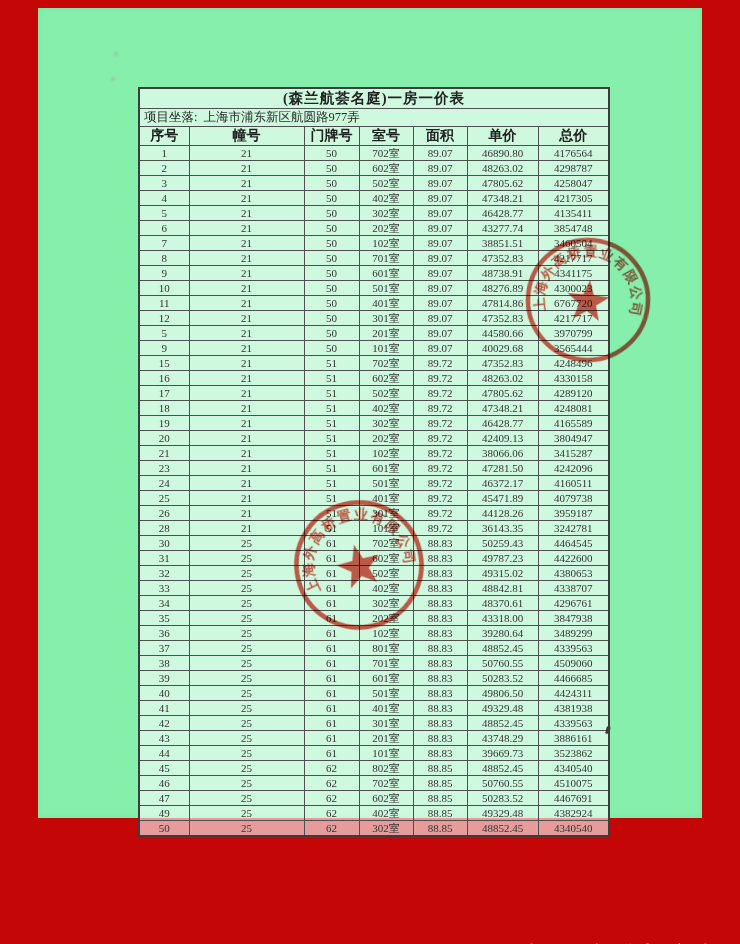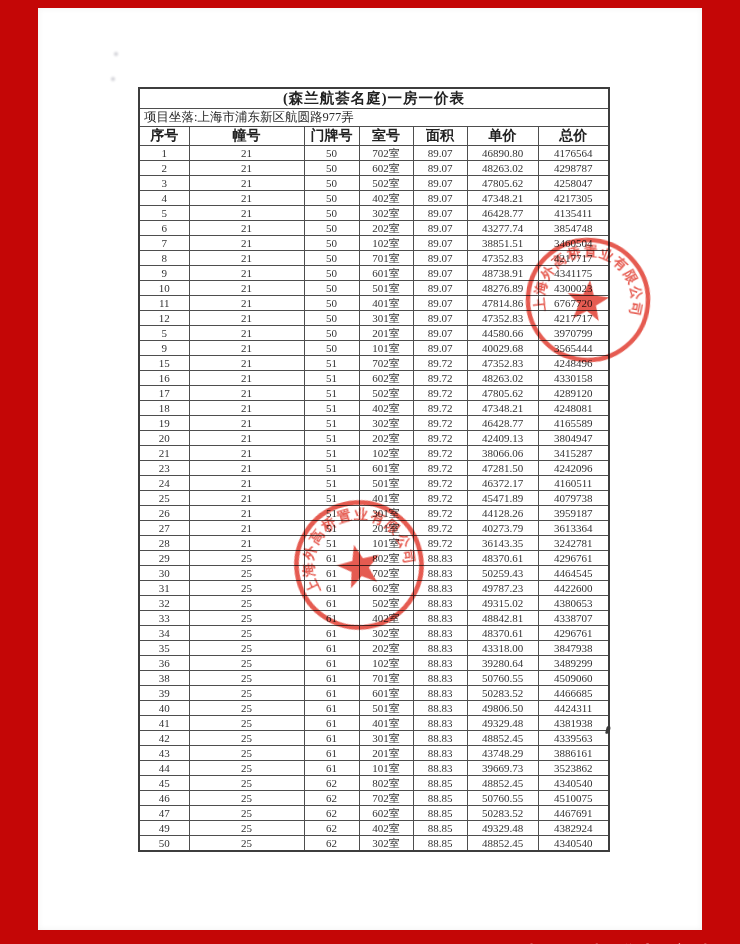--- a/index.html
+++ b/index.html
@@ -2,43 +2,43 @@
 <html><head>
 <meta charset="utf-8">
 <style>
   * { margin:0; padding:0; box-sizing:border-box; }
   body { font-family:"Liberation Serif","DejaVu Serif",serif; }
   .canvas {
     position:relative; width:740px; height:944px;
     background:#c40606; overflow:hidden;
   }
   .page {
-    position:absolute; left:38px; top:8px; width:664px; height:922px;
-    background:#ffffff;
+    position:absolute; left:38px; top:8px; width:664px; height:810px;
+    background:#86efac;
     box-shadow:inset 0 0 6px rgba(0,0,0,0.06);
   }
   .doc-table {
     position:absolute; left:100px; top:79px; width:470px;
     border-collapse:collapse; table-layout:fixed;
     border:2px solid #3d3d3d;
     background:rgba(255,255,255,0.6);
   }
   .doc-table th, .doc-table td {
     border:1px solid #4e4e4e; text-align:center;
     color:#2e2e2e; overflow:hidden; white-space:nowrap;
   }
   .title-row th {
     height:19px; font-size:14.5px; font-weight:bold; letter-spacing:1px;
     color:#222;
   }
   .loc-row th {
     height:16px; font-size:12.5px; font-weight:normal; text-align:left;
     padding-left:4px; color:#2a2a2a;
   }
-  .loc-row .loc-label { }
+  .loc-row .loc-label { margin-right:6px; }
   .head-row th { height:16px; font-size:14px; font-weight:bold; color:#222; }
   .doc-table tbody td {
     height:14px; line-height:14px; font-size:11px; color:#333;
   }
   
   .stamp {
     position:absolute; width:140px; height:140px;
     color:#e0372a; opacity:0.82; mix-blend-mode:multiply;
     filter:blur(0.4px);
     pointer-events:none;
@@ -324,108 +324,99 @@
           <tr>
             <td>26</td>
             <td>21</td>
             <td>51</td>
             <td>301室</td>
             <td>89.72</td>
             <td>44128.26</td>
             <td>3959187</td>
           </tr>
           <tr>
-            <td>27</td>
-            <td>21</td>
-            <td>51</td>
-            <td>201室</td>
-            <td>89.72</td>
-            <td>40273.79</td>
-            <td>3613364</td>
-          </tr>
-          <tr>
             <td>28</td>
             <td>21</td>
             <td>51</td>
             <td>101室</td>
             <td>89.72</td>
             <td>36143.35</td>
             <td>3242781</td>
           </tr>
           <tr>
-            <td>29</td>
-            <td>25</td>
-            <td>61</td>
-            <td>802室</td>
+            <td>30</td>
+            <td>25</td>
+            <td>61</td>
+            <td>702室</td>
+            <td>88.83</td>
+            <td>50259.43</td>
+            <td>4464545</td>
+          </tr>
+          <tr>
+            <td>31</td>
+            <td>25</td>
+            <td>61</td>
+            <td>602室</td>
+            <td>88.83</td>
+            <td>49787.23</td>
+            <td>4422600</td>
+          </tr>
+          <tr>
+            <td>32</td>
+            <td>25</td>
+            <td>61</td>
+            <td>502室</td>
+            <td>88.83</td>
+            <td>49315.02</td>
+            <td>4380653</td>
+          </tr>
+          <tr>
+            <td>33</td>
+            <td>25</td>
+            <td>61</td>
+            <td>402室</td>
+            <td>88.83</td>
+            <td>48842.81</td>
+            <td>4338707</td>
+          </tr>
+          <tr>
+            <td>34</td>
+            <td>25</td>
+            <td>61</td>
+            <td>302室</td>
             <td>88.83</td>
             <td>48370.61</td>
             <td>4296761</td>
           </tr>
           <tr>
-            <td>30</td>
-            <td>25</td>
-            <td>61</td>
-            <td>702室</td>
-            <td>88.83</td>
-            <td>50259.43</td>
-            <td>4464545</td>
-          </tr>
-          <tr>
-            <td>31</td>
-            <td>25</td>
-            <td>61</td>
-            <td>602室</td>
-            <td>88.83</td>
-            <td>49787.23</td>
-            <td>4422600</td>
-          </tr>
-          <tr>
-            <td>32</td>
-            <td>25</td>
-            <td>61</td>
-            <td>502室</td>
-            <td>88.83</td>
-            <td>49315.02</td>
-            <td>4380653</td>
-          </tr>
-          <tr>
-            <td>33</td>
-            <td>25</td>
-            <td>61</td>
-            <td>402室</td>
-            <td>88.83</td>
-            <td>48842.81</td>
-            <td>4338707</td>
-          </tr>
-          <tr>
-            <td>34</td>
-            <td>25</td>
-            <td>61</td>
-            <td>302室</td>
-            <td>88.83</td>
-            <td>48370.61</td>
-            <td>4296761</td>
-          </tr>
-          <tr>
             <td>35</td>
             <td>25</td>
             <td>61</td>
             <td>202室</td>
             <td>88.83</td>
             <td>43318.00</td>
             <td>3847938</td>
           </tr>
           <tr>
             <td>36</td>
             <td>25</td>
             <td>61</td>
             <td>102室</td>
             <td>88.83</td>
             <td>39280.64</td>
             <td>3489299</td>
+          </tr>
+          <tr>
+            <td>37</td>
+            <td>25</td>
+            <td>61</td>
+            <td>801室</td>
+            <td>88.83</td>
+            <td>48852.45</td>
+            <td>4339563</td>
           </tr>
           <tr>
             <td>38</td>
             <td>25</td>
             <td>61</td>
             <td>701室</td>
             <td>88.83</td>
             <td>50760.55</td>
             <td>4509060</td>
           </tr>

